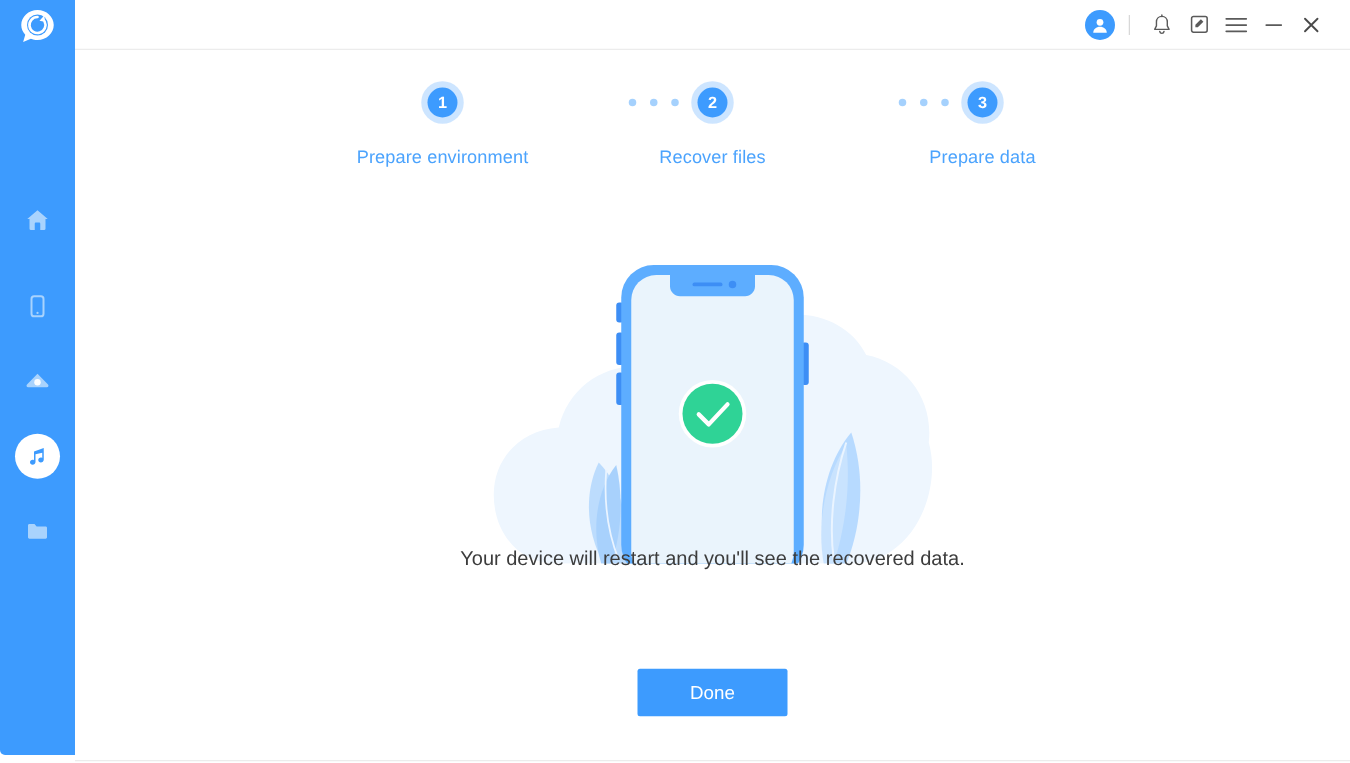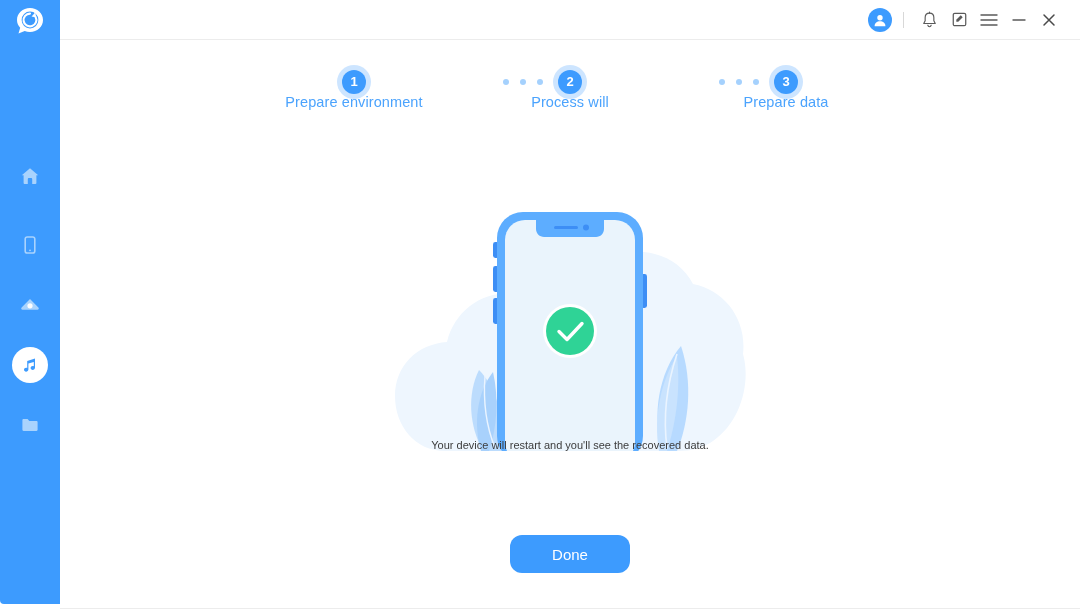--- a/index.html
+++ b/index.html
@@ -135,21 +135,21 @@
     background: #3d9bfe;
     color: #ffffff;
     font-size: 13px;
     font-weight: bold;
     line-height: 24px;
     text-align: center;
     box-shadow: 0 0 0 5px rgba(61,155,254,0.26);
   }
 
   .step-label {
-    margin-top: 0;
+    margin-top: 24px;
     font-size: 14.5px;
     color: #4ba3fd;
     letter-spacing: 0.1px;
   }
 
   .dots {
     position: absolute;
     top: 38px;
     display: flex;
     gap: 11px;
@@ -171,33 +171,33 @@
     overflow: hidden;
   }
   .illustration svg { display: block; }
 
   
   .message {
     position: absolute;
     left: 0; top: 398px;
     width: 1020px;
     text-align: center;
-    font-size: 11px;
+    font-size: 16px;
     color: #3c3c3c;
   }
 
   
   .done-btn {
     position: absolute;
     left: 450px; top: 494px;
     width: 120px;
     height: 38px;
     background: #3d9bfe;
     border: none;
-    border-radius: 12px;
+    border-radius: 2px;
     color: #ffffff;
     font-size: 15px;
     font-family: "Liberation Sans", sans-serif;
     cursor: pointer;
   }
 </style>
 </head>
 <body>
 
 <div id="app">
@@ -323,21 +323,21 @@
       </div>
 
       <div class="dots dots-1">
         <span class="dot"></span>
         <span class="dot"></span>
         <span class="dot"></span>
       </div>
 
       <div class="step step-2">
         <div class="step-circle">2</div>
-        <div class="step-label">Process will</div>
+        <div class="step-label">Recover files</div>
       </div>
 
       <div class="dots dots-2">
         <span class="dot"></span>
         <span class="dot"></span>
         <span class="dot"></span>
       </div>
 
       <div class="step step-3">
         <div class="step-circle">3</div>

